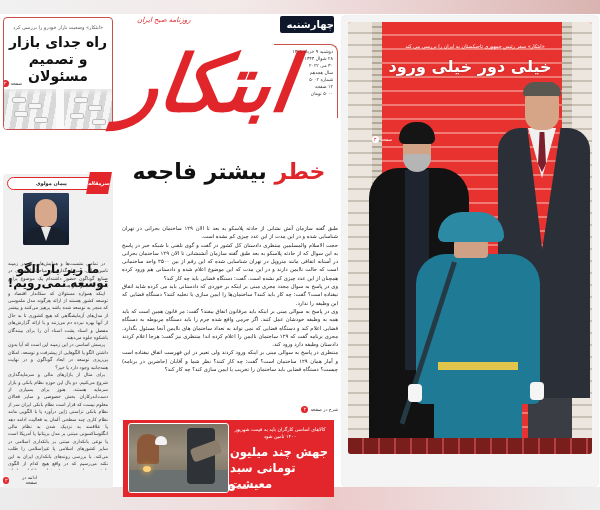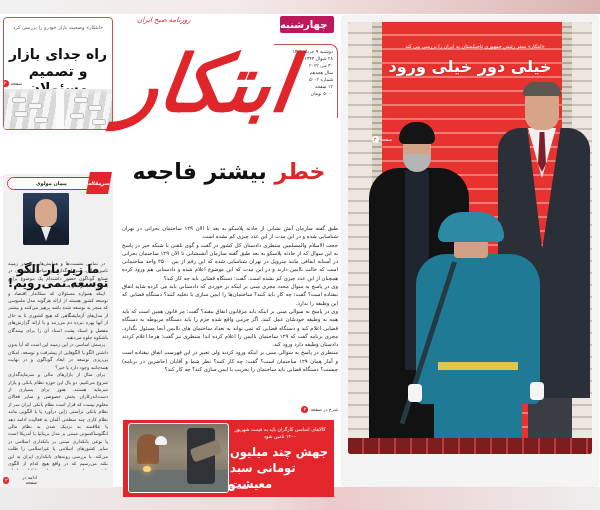--- a/index.html
+++ b/index.html
@@ -22,21 +22,21 @@
   .teaser {
     position: absolute; left: 3px; top: 3px; width: 110px; height: 113px;
     border: 1px solid #c9504a; border-radius: 4px; overflow: hidden;
     background: #fff;
   }
   .teaser .kicker {
     font-size: 5px; color: #555; text-align: center; margin-top: 6px; white-space: nowrap;
   }
   .teaser .title {
     font-family: "DejaVu Sans", sans-serif; font-weight: bold;
-    font-size: 14px; line-height: 17px; color: #111; text-align: center; margin-top: 16px;
+    font-size: 14px; line-height: 17px; color: #111; text-align: center; margin-top: 4px;
   }
   .pageref {
     display: flex; align-items: center; gap: 2px; font-size: 4.5px; color: #333;
   }
   .pageref .dot {
     width: 7px; height: 7px; border-radius: 50%; background: #e3262b; color: #fff;
     font-size: 5px; line-height: 7px; text-align: center;
   }
   .teaser .pageref { position: absolute; right: 90px; top: 62px; }
   .teaser .cars {
@@ -67,22 +67,22 @@
     font-size: 78px; color: #e0262b; line-height: 120px; text-align: center;
     letter-spacing: -4px; direction: rtl;
     transform: skewX(-8deg);
   }
   .logo-sub {
     position: absolute; left: 22px; top: 2px; font-size: 7px; color: #e0262b;
     font-style: italic; font-family: "DejaVu Serif", serif;
   }
   .tag-box {
     position: absolute; left: 165px; top: 2px; width: 54px; height: 17px;
-    background: #be185d; color: #fff; font-size: 10px; font-weight: bold;
-    text-align: left; line-height: 17px; border-radius: 2px;
+    background: #0f172a; color: #fff; font-size: 10px; font-weight: bold;
+    text-align: right; line-height: 17px; border-radius: 2px;
   }
   .info-box {
     position: absolute; left: 159px; top: 30px; width: 64px; height: 74px;
     border: 1px solid #c9504a; border-left: none; border-bottom: none;
     border-top-right-radius: 8px; padding: 3px 4px 0 2px;
   }
   .info-box div { font-size: 4.6px; color: #333; line-height: 7px; white-space: nowrap; }
   
   .center-col {
     position: absolute; left: 118px; top: 140px; width: 222px;

